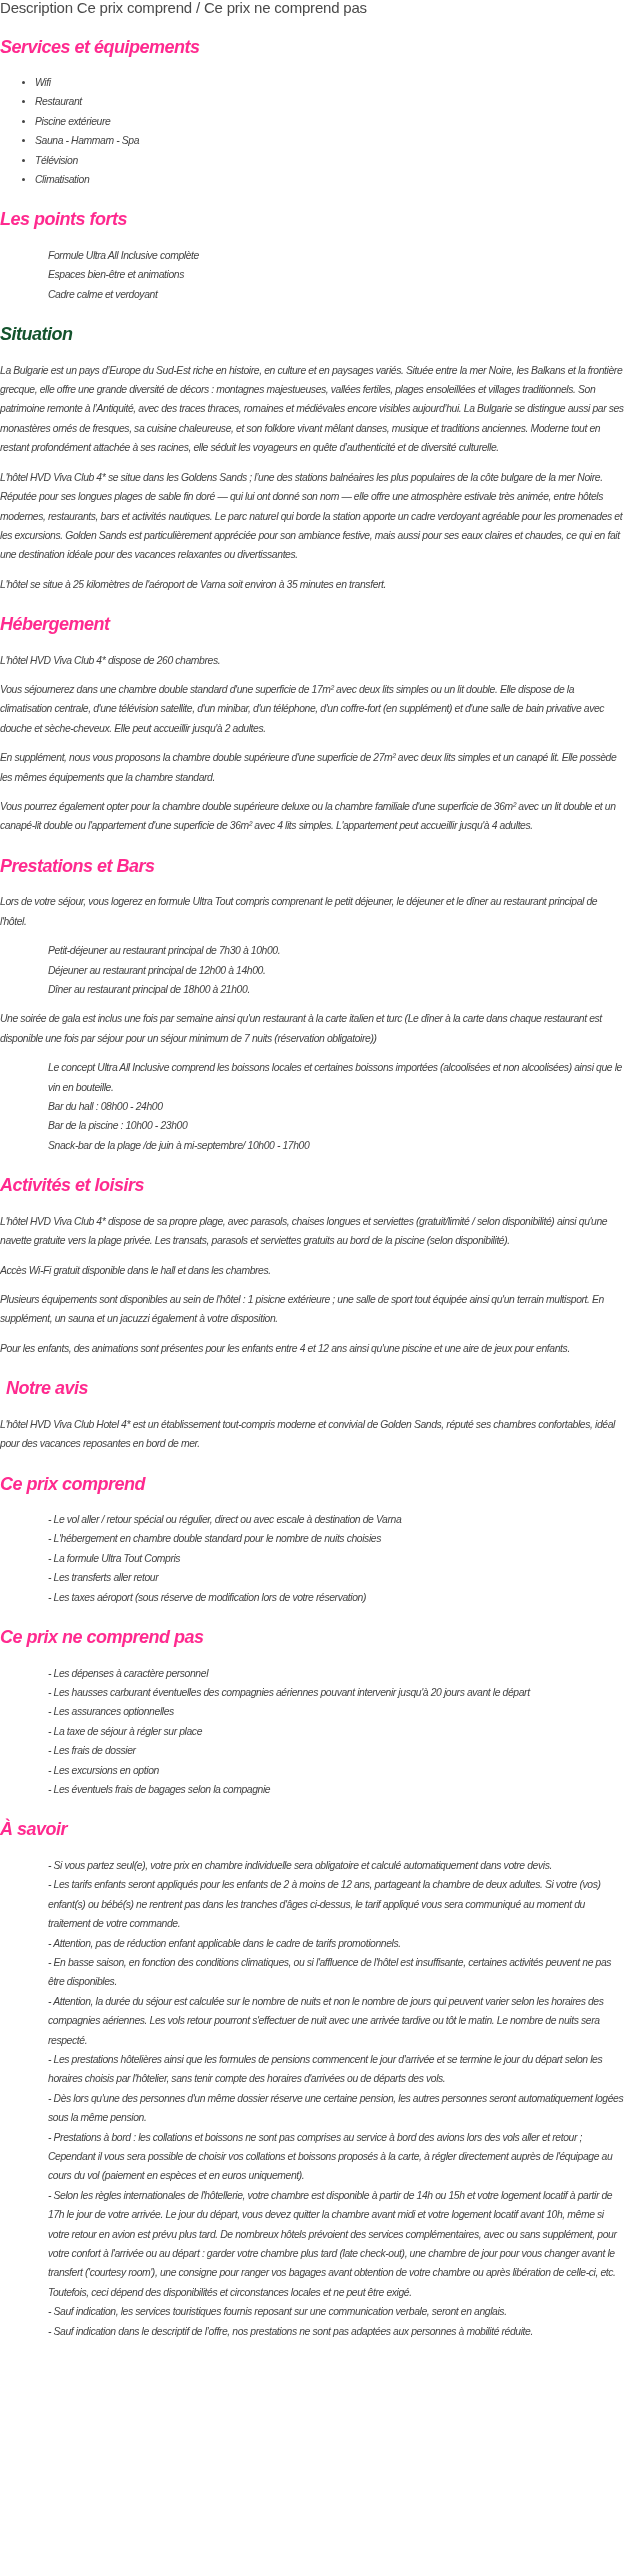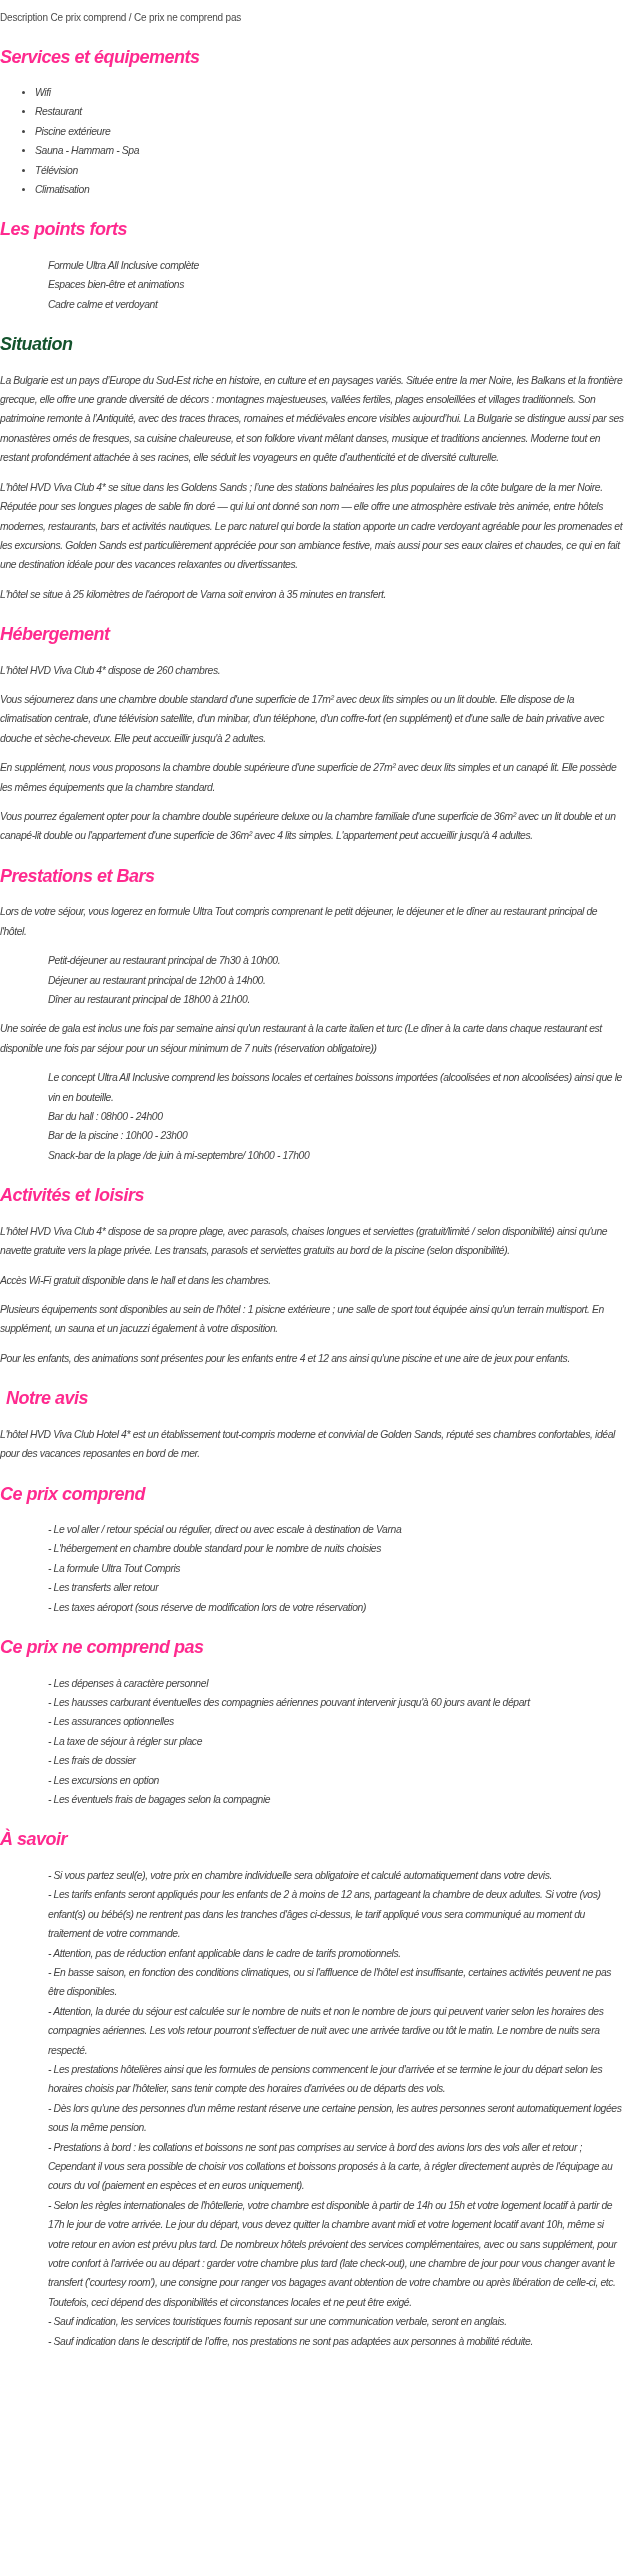--- a/index.html
+++ b/index.html
@@ -3,24 +3,24 @@
 <meta charset="utf-8">
 <style>
   html, body { margin: 0; padding: 0; background: #ffffff; }
   body {
     width: 626px;
     font-family: "Liberation Sans", "DejaVu Sans", sans-serif;
     color: #444444;
   }
   .page { padding: 0 0 0 0; }
   .tabs {
-    font-size: 10px;
+    font-size: 15px;
     line-height: 16.5px;
     color: #4a4a4a;
-    padding-top: 10px;
+    padding-top: 0px;
     letter-spacing: -0.2px;
     font-style: normal;
   }
   .tabs span { cursor: pointer; }
   h2 {
     color: #ff2a8f;
     font-style: italic;
     font-weight: bold;
     font-size: 18px;
     line-height: 21.5px;
@@ -131,39 +131,39 @@
       <span class="line">- La formule Ultra Tout Compris</span>
       <span class="line">- Les transferts aller retour</span>
       <span class="line">- Les taxes aéroport (sous réserve de modification lors de votre réservation)</span>
     </p>
   </section>
 
   <section class="section">
     <h2 style="color: rgb(255, 42, 143);">Ce prix ne comprend pas</h2>
     <p>
       <span class="line">- Les dépenses à caractère personnel</span>
-      <span class="line">- Les hausses carburant éventuelles des compagnies aériennes pouvant intervenir jusqu'à 60 jours avant le départ</span>
+      <span class="line">- Les hausses carburant éventuelles des compagnies aériennes pouvant intervenir jusqu'à 20 jours avant le départ</span>
       <span class="line">- Les assurances optionnelles</span>
       <span class="line">- La taxe de séjour à régler sur place</span>
       <span class="line">- Les frais de dossier</span>
       <span class="line">- Les excursions en option</span>
       <span class="line">- Les éventuels frais de bagages selon la compagnie</span>
     </p>
   </section>
 
   <section class="section">
     <h2 style="color: rgb(255, 42, 143);">À savoir</h2>
     <p>
       <span class="line">- Si vous partez seul(e), votre prix en chambre individuelle sera obligatoire et calculé automatiquement dans votre devis.</span>
       <span class="line">- Les tarifs enfants seront appliqués pour les enfants de 2 à moins de 12 ans, partageant la chambre de deux adultes. Si votre (vos) enfant(s) ou bébé(s) ne rentrent pas dans les tranches d'âges ci-dessus, le tarif appliqué vous sera communiqué au moment du traitement de votre commande.</span>
       <span class="line">- Attention, pas de réduction enfant applicable dans le cadre de tarifs promotionnels.</span>
       <span class="line">- En basse saison, en fonction des conditions climatiques, ou si l'affluence de l'hôtel est insuffisante, certaines activités peuvent ne pas être disponibles.</span>
       <span class="line">- Attention, la durée du séjour est calculée sur le nombre de nuits et non le nombre de jours qui peuvent varier selon les horaires des compagnies aériennes. Les vols retour pourront s'effectuer de nuit avec une arrivée tardive ou tôt le matin. Le nombre de nuits sera respecté.</span>
       <span class="line">- Les prestations hôtelières ainsi que les formules de pensions commencent le jour d'arrivée et se termine le jour du départ selon les horaires choisis par l'hôtelier, sans tenir compte des horaires d'arrivées ou de départs des vols.</span>
-      <span class="line">- Dès lors qu'une des personnes d'un même restant réserve une certaine pension, les autres personnes seront automatiquement logées sous la même pension.</span>
+      <span class="line">- Dès lors qu'une des personnes d'un même dossier réserve une certaine pension, les autres personnes seront automatiquement logées sous la même pension.</span>
       <span class="line">- Prestations à bord : les collations et boissons ne sont pas comprises au service à bord des avions lors des vols aller et retour ; Cependant il vous sera possible de choisir vos collations et boissons proposés à la carte, à régler directement auprès de l'équipage au cours du vol (paiement en espèces et en euros uniquement).</span>
       <span class="line">- Selon les règles internationales de l'hôtellerie, votre chambre est disponible à partir de 14h ou 15h et votre logement locatif à partir de 17h le jour de votre arrivée. Le jour du départ, vous devez quitter la chambre avant midi et votre logement locatif avant 10h, même si votre retour en avion est prévu plus tard. De nombreux hôtels prévoient des services complémentaires, avec ou sans supplément, pour votre confort à l'arrivée ou au départ : garder votre chambre plus tard (late check-out), une chambre de jour pour vous changer avant le transfert ('courtesy room'), une consigne pour ranger vos bagages avant obtention de votre chambre ou après libération de celle-ci, etc. Toutefois, ceci dépend des disponibilités et circonstances locales et ne peut être exigé.</span>
       <span class="line">- Sauf indication, les services touristiques fournis reposant sur une communication verbale, seront en anglais.</span>
       <span class="line">- Sauf indication dans le descriptif de l’offre, nos prestations ne sont pas adaptées aux personnes à mobilité réduite.</span>
     </p>
   </section>
 
 </div>
 
 

